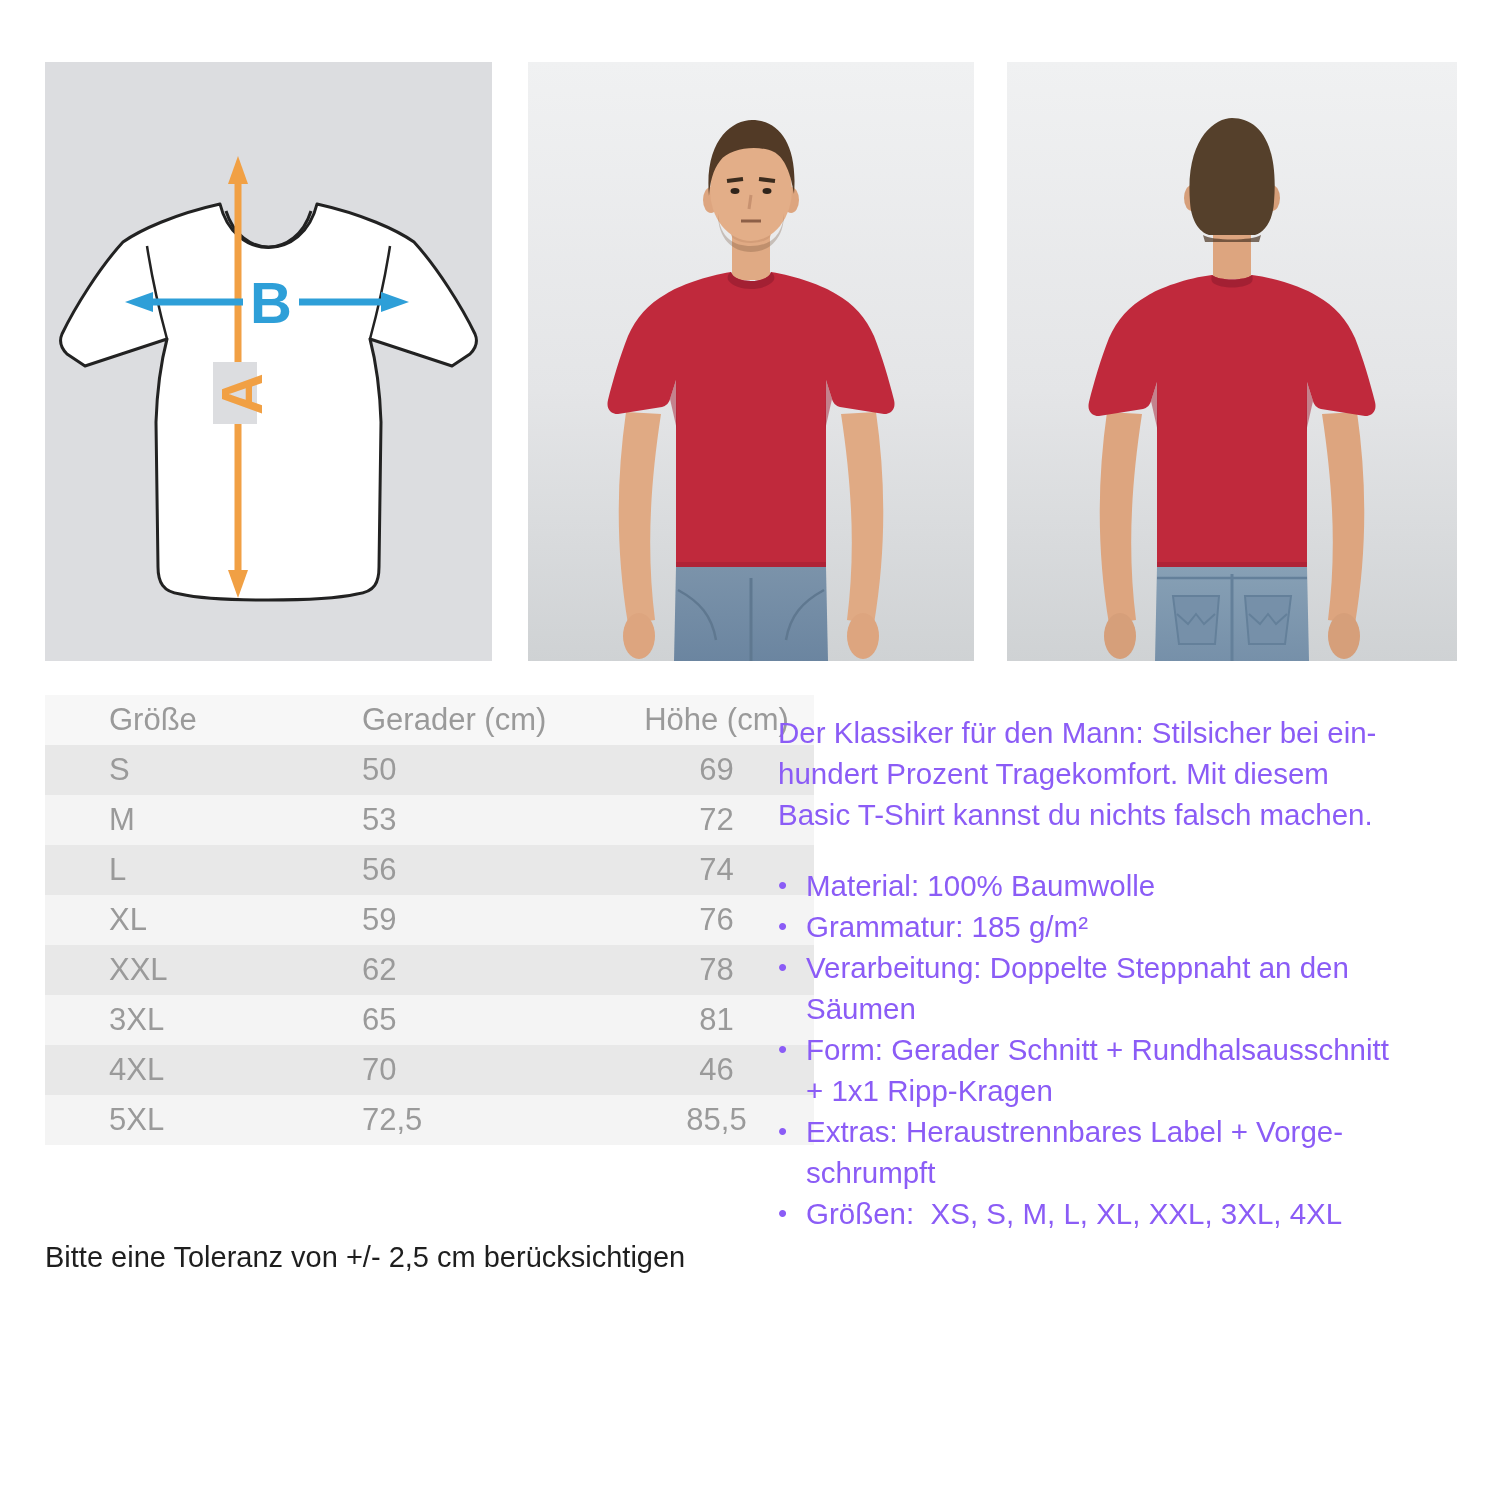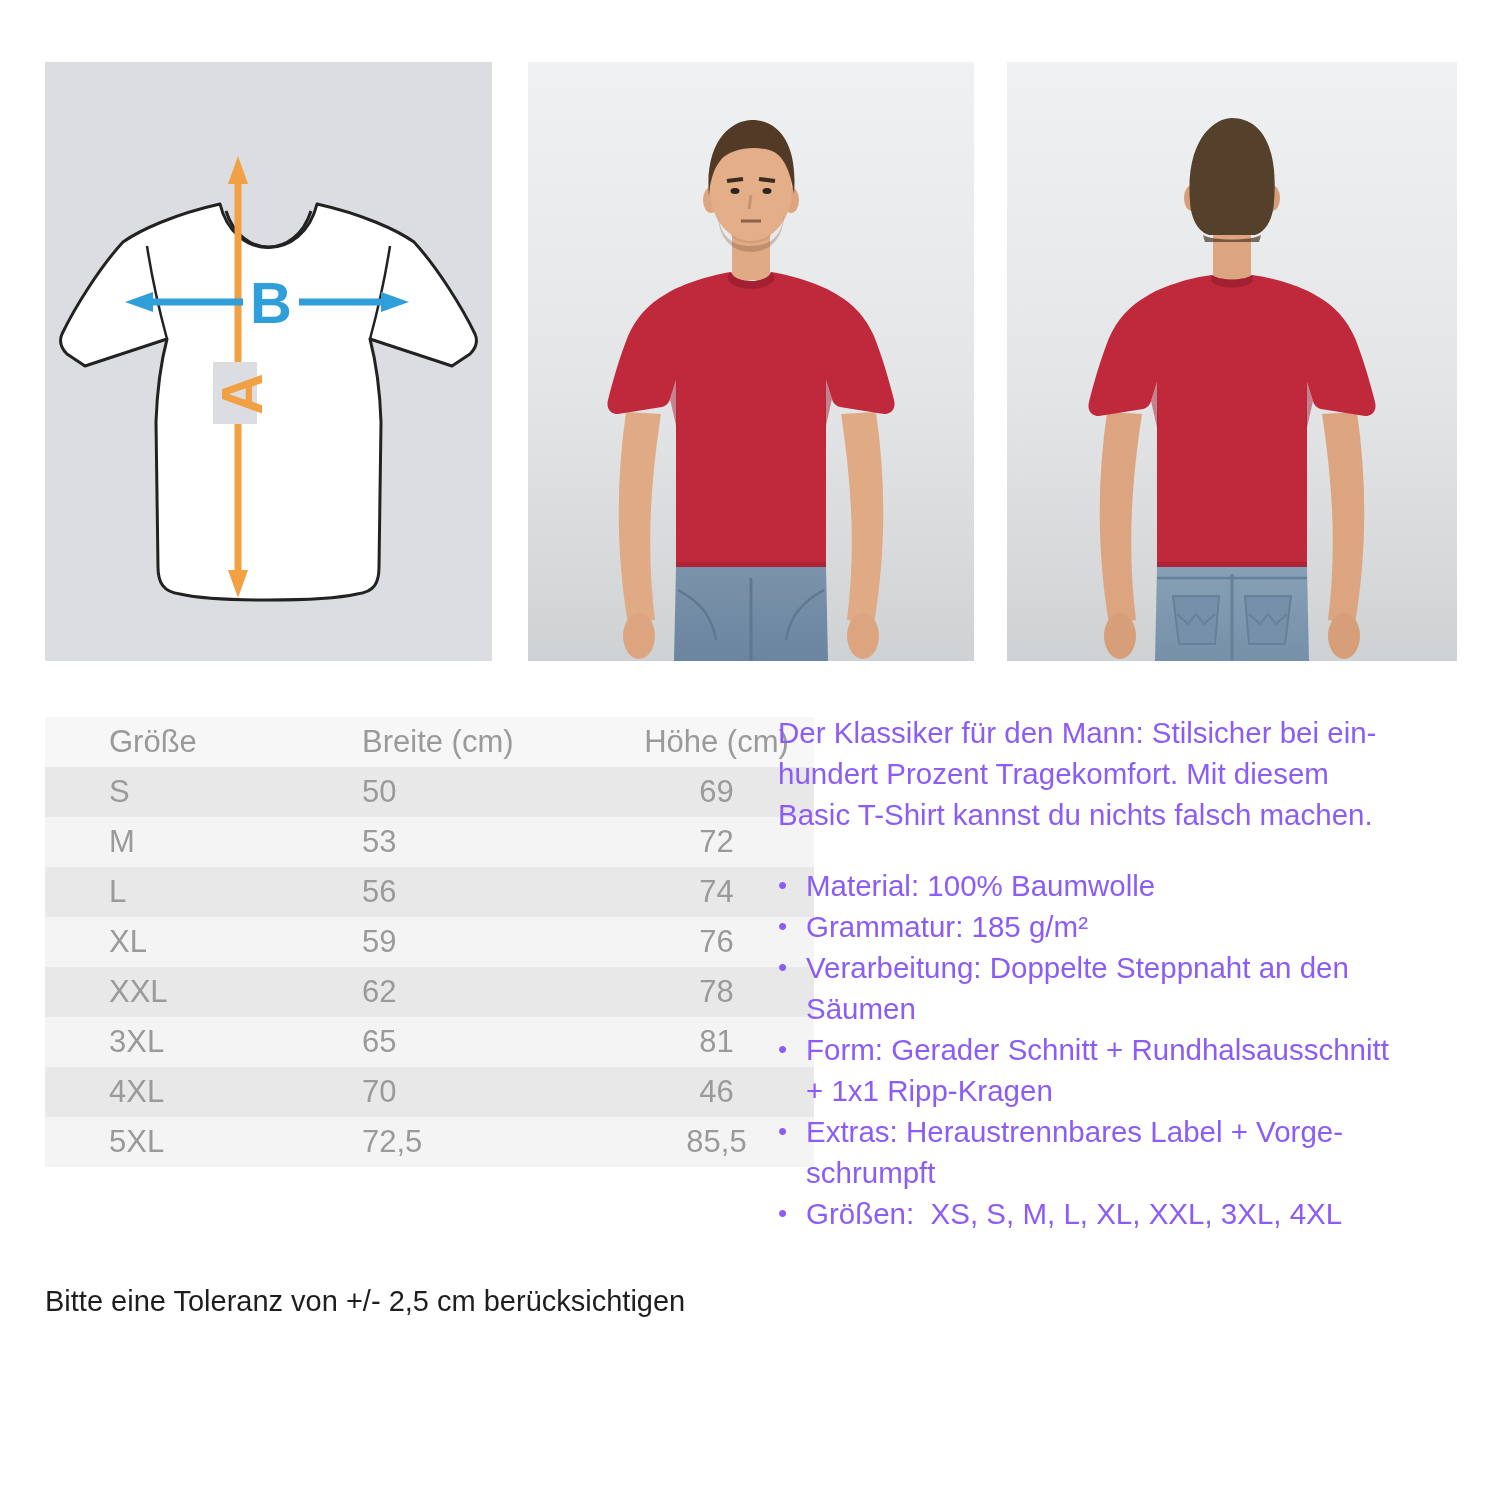--- a/index.html
+++ b/index.html
@@ -8,37 +8,37 @@
     font-family:"Liberation Sans", sans-serif;color:#1e1e1e;overflow:hidden;
   }
   .panel{position:absolute;top:62px;height:599px;overflow:hidden;}
   .panel svg{display:block;width:100%;height:100%;}
   #panel-diagram{left:45px;width:447px;background:#dcdde0;}
   #panel-front{left:528px;width:446px;}
   #panel-back{left:1007px;width:450px;}
 
   
   #size-table{
-    position:absolute;left:45px;top:717px;width:705px;
+    position:absolute;left:45px;top:695px;width:705px;
     border-collapse:collapse;table-layout:fixed;
     font-size:31px;color:#9a9a9a;font-weight:400;
   }
   #size-table th,#size-table td{
     height:50px;padding:0;text-align:left;font-weight:400;vertical-align:middle;
   }
   #size-table .c1{width:253px;padding-left:64px;}
   #size-table .c2{width:257px;}
   #size-table .c3{width:195px;text-align:center;}
   #size-table thead tr{background:#f7f7f7;}
   #size-table tbody tr:nth-child(odd){background:#e8e8e8;}
   #size-table tbody tr:nth-child(even){background:#f4f4f4;}
 
   
   #table-notes{
-    position:absolute;left:45px;top:1280px;width:715px;
+    position:absolute;left:45px;top:1236px;width:715px;
     font-size:29px;line-height:42px;color:#1e1e1e;
   }
   #table-notes .model-line{white-space:pre-line;}
   #table-notes b{font-weight:700;}
 
   
   #description{
     position:absolute;left:778px;top:712px;width:700px;
     font-size:29.5px;line-height:41px;color:#8b5cf6;
   }
@@ -213,21 +213,21 @@
       <path d="M 306,339 L 300,320 L 299,370 Z" fill="#a32033" opacity="0.5"></path>
       <path d="M 150,500 L 300,500 L 300,505 L 150,505 Z" fill="#a32033" opacity="0.6"></path>
     </g>
   </svg>
 </div>
 
 <table id="size-table">
   <thead>
     <tr>
       <th class="c1">Größe</th>
-      <th class="c2">Breite (cm)</th>
+      <th class="c2">Gerader (cm)</th>
       <th class="c3">Höhe (cm)</th>
     </tr>
   </thead>
   <tbody>
     <tr>
       <td class="c1">S</td>
       <td class="c2">50</td>
       <td class="c3">69</td>
     </tr>
     <tr>

